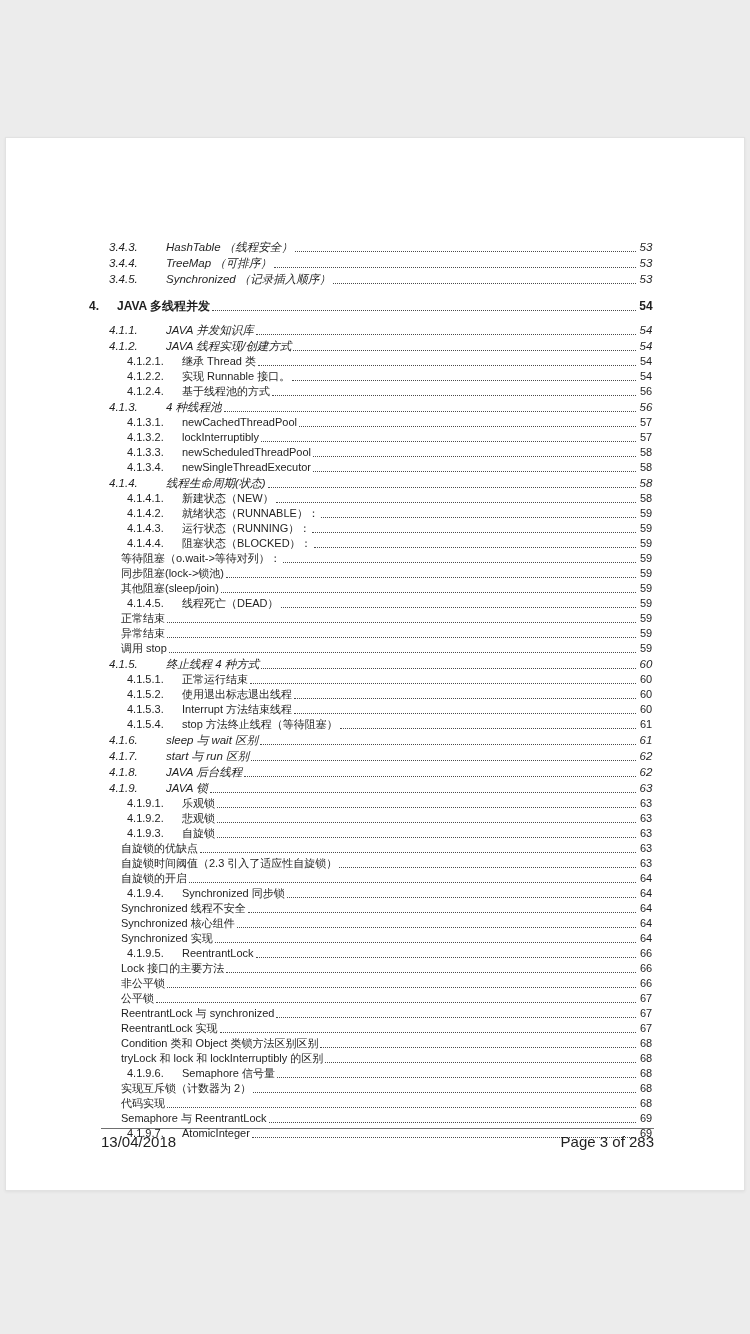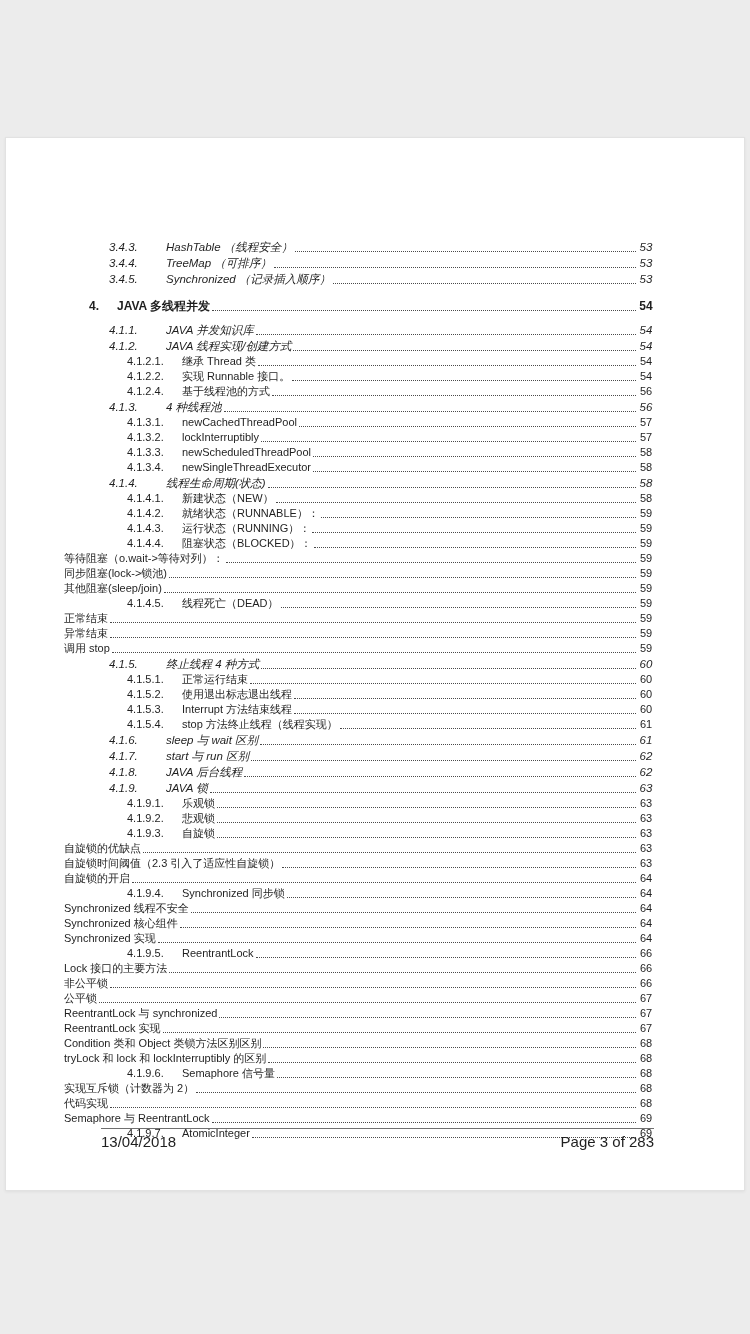--- a/index.html
+++ b/index.html
@@ -45,21 +45,21 @@
   }
   .row .pg { flex: none; text-align: center; min-width: 16px; }
 
   
   .l1 { padding-left: 83px;  font-weight: bold; font-size: 12px; margin-top: 12px; margin-bottom: 9px; }
   .l1 .num { width: 28px; }
   .l2 { padding-left: 103px; font-style: italic; font-size: 11.5px; margin-top: 1px; }
   .l2 .num { width: 57px; }
   .l3 { padding-left: 121px; }
   .l3 .num { width: 55px; }
-  .l4 { padding-left: 58px; }
+  .l4 { padding-left: 115px; }
 
   .footer {
     position: absolute;
     left: 95px; right: 90px; bottom: 40px;
     border-top: 1px solid #6f6f6f;
     padding-top: 4px;
     display: flex;
     justify-content: space-between;
     font-size: 15px;
     color: #1f1f1f;
@@ -247,21 +247,21 @@
     <span class="pg">60</span>
   </div>
         <div class="row l3">
     <span class="num">4.1.5.3.</span>
     <span class="title">Interrupt 方法结束线程</span>
     <span class="leader"></span>
     <span class="pg">60</span>
   </div>
         <div class="row l3">
     <span class="num">4.1.5.4.</span>
-    <span class="title">stop 方法终止线程（线程实现）</span>
+    <span class="title">stop 方法终止线程（等待阻塞）</span>
     <span class="leader"></span>
     <span class="pg">61</span>
   </div>
         <div class="row l2">
     <span class="num">4.1.6.</span>
     <span class="title">sleep 与 wait 区别</span>
     <span class="leader"></span>
     <span class="pg">61</span>
   </div>
         <div class="row l2">

